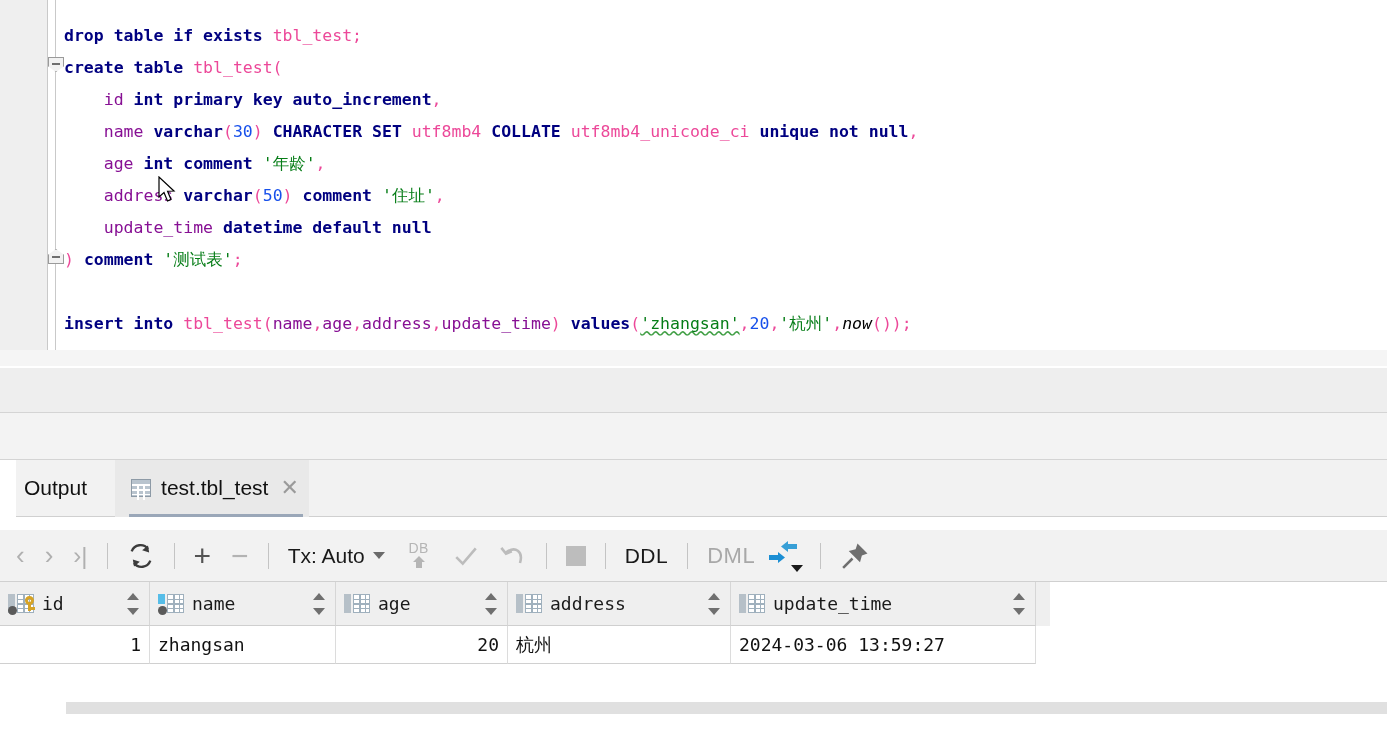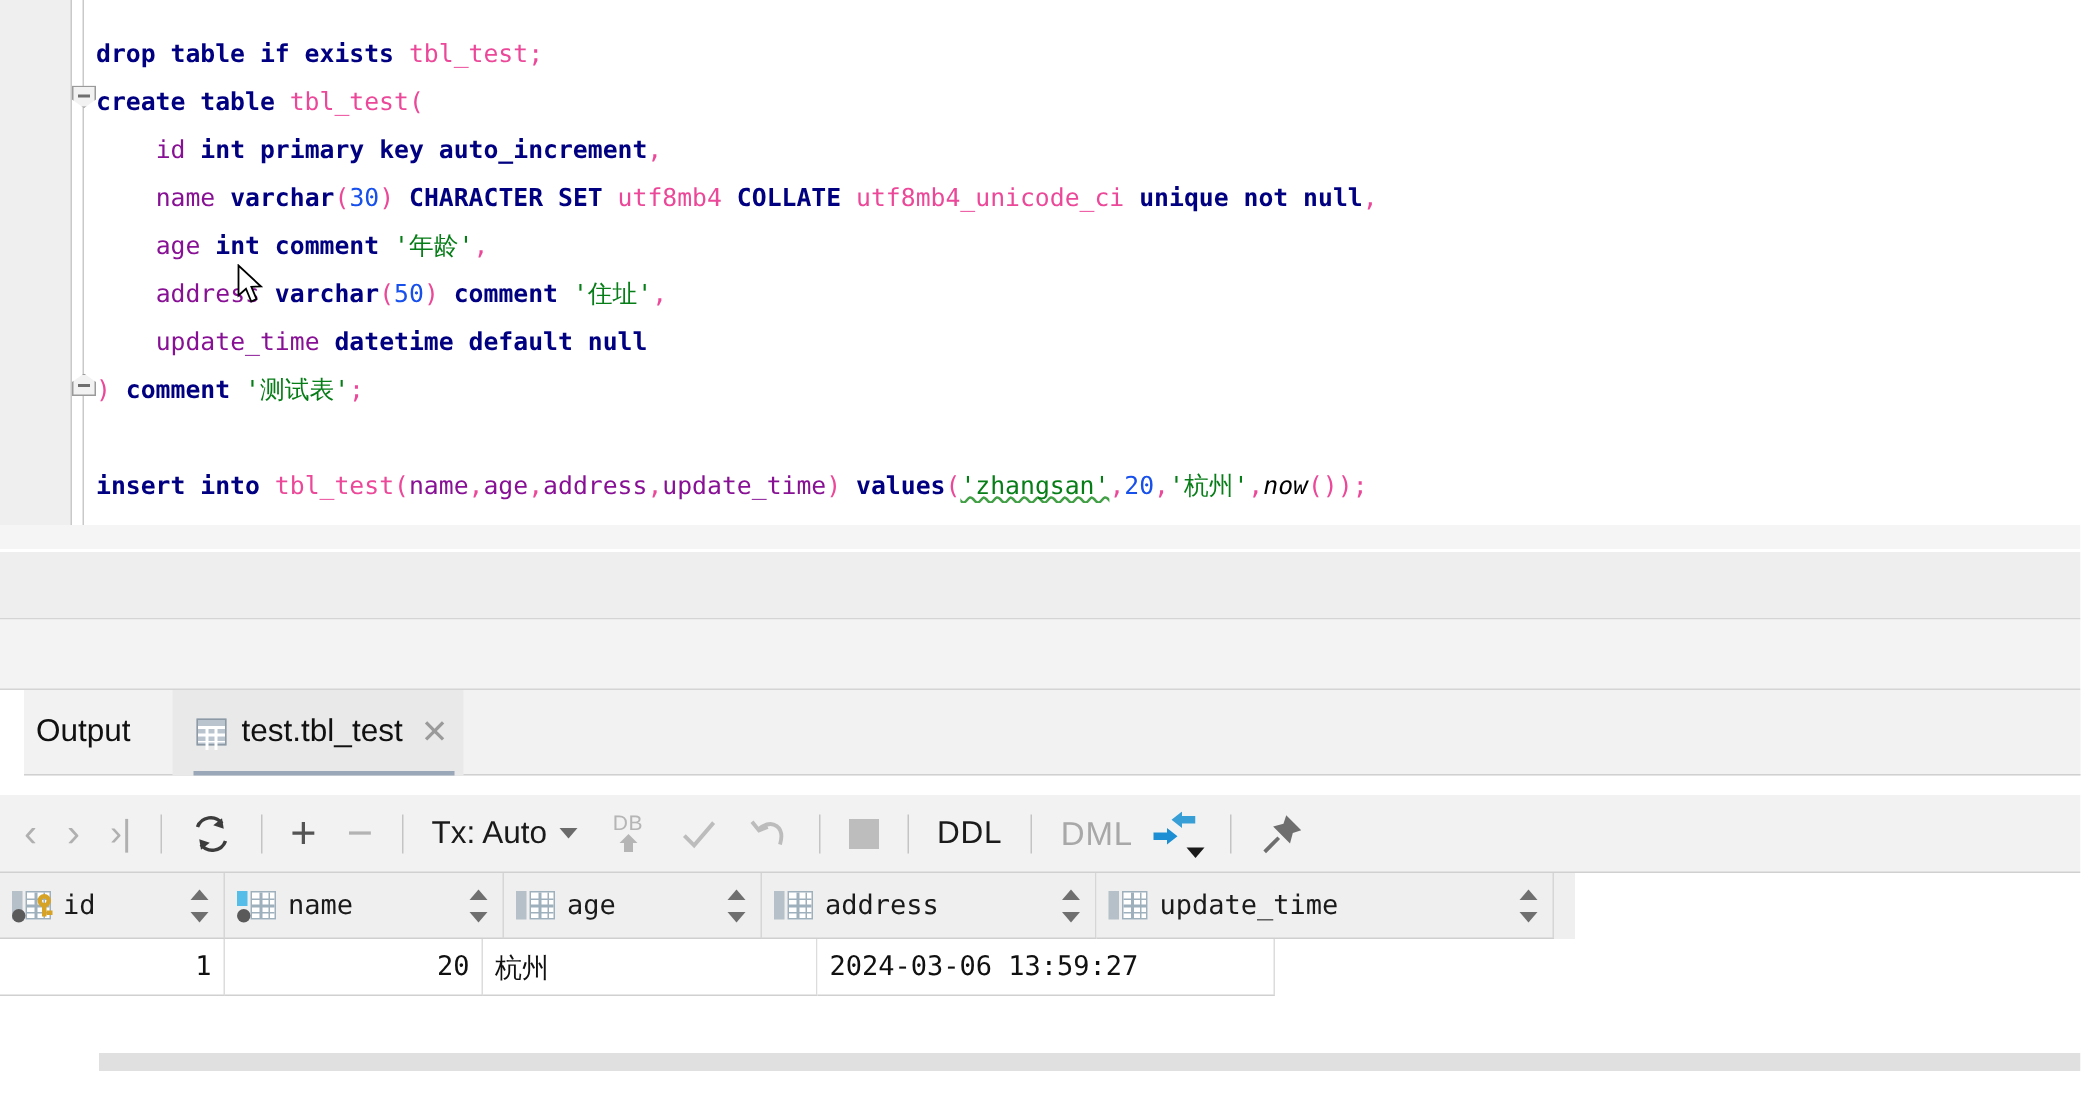--- a/index.html
+++ b/index.html
@@ -437,20 +437,21 @@
           <span class="gh-label">update_time</span>
           <span class="sorter">
             <i class="up"></i>
             <i class="dn"></i>
           </span>
         </div>
       </div>
     <div id="grid-body">
         <div class="grid-row">
           <div class="gc right" style="width: 150px;">1</div>
+          <div class="gc" style="width: 186px;">zhangsan</div>
           <div class="gc right" style="width: 172px;">20</div>
           <div class="gc" style="width: 223px;">杭州</div>
           <div class="gc" style="width: 305px; text-align: right;">2024-03-06 13:59:27</div>
         </div>
       </div>
   </div>
 
 </div>
 
 </body></html>

